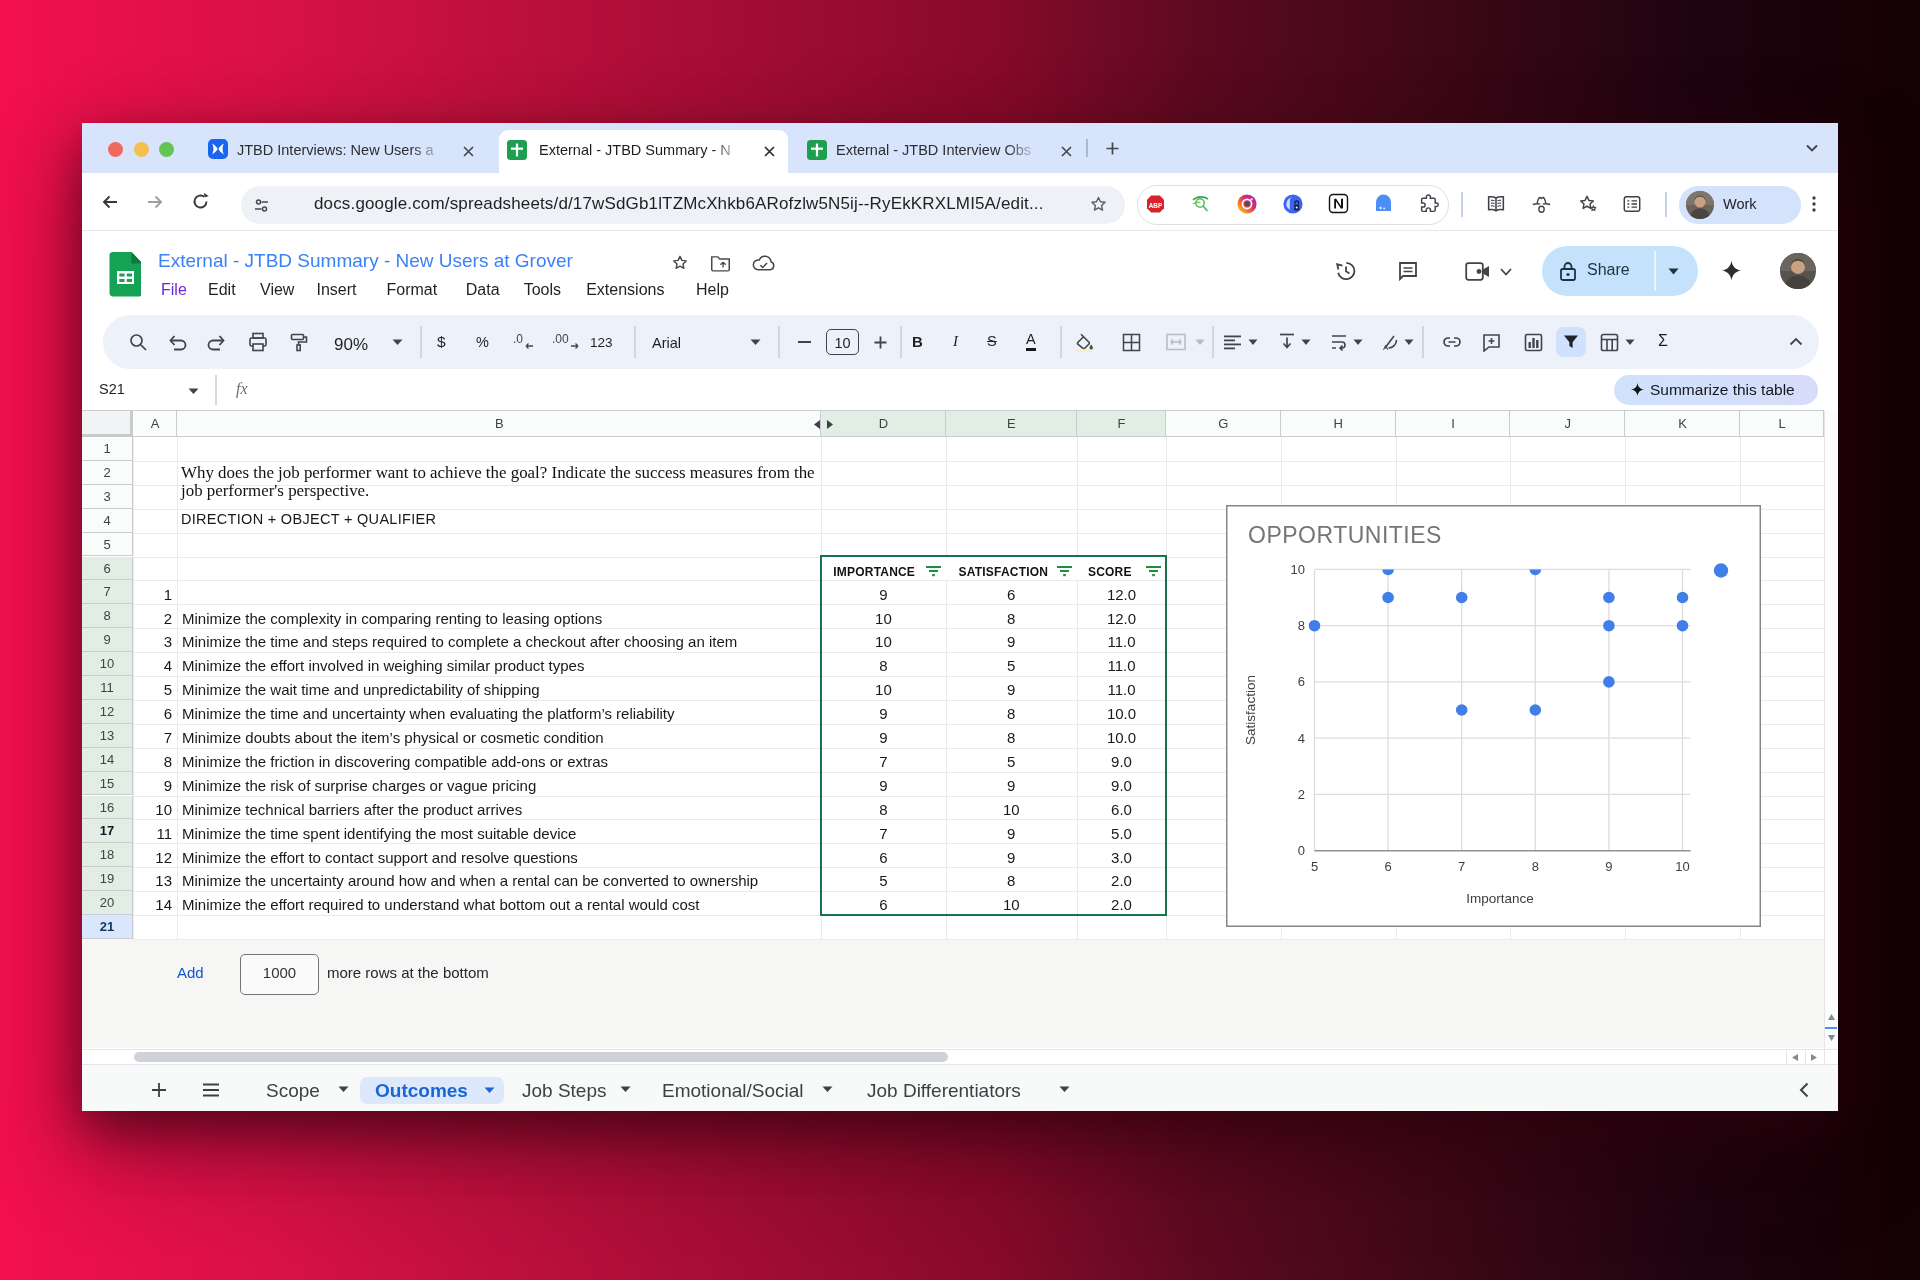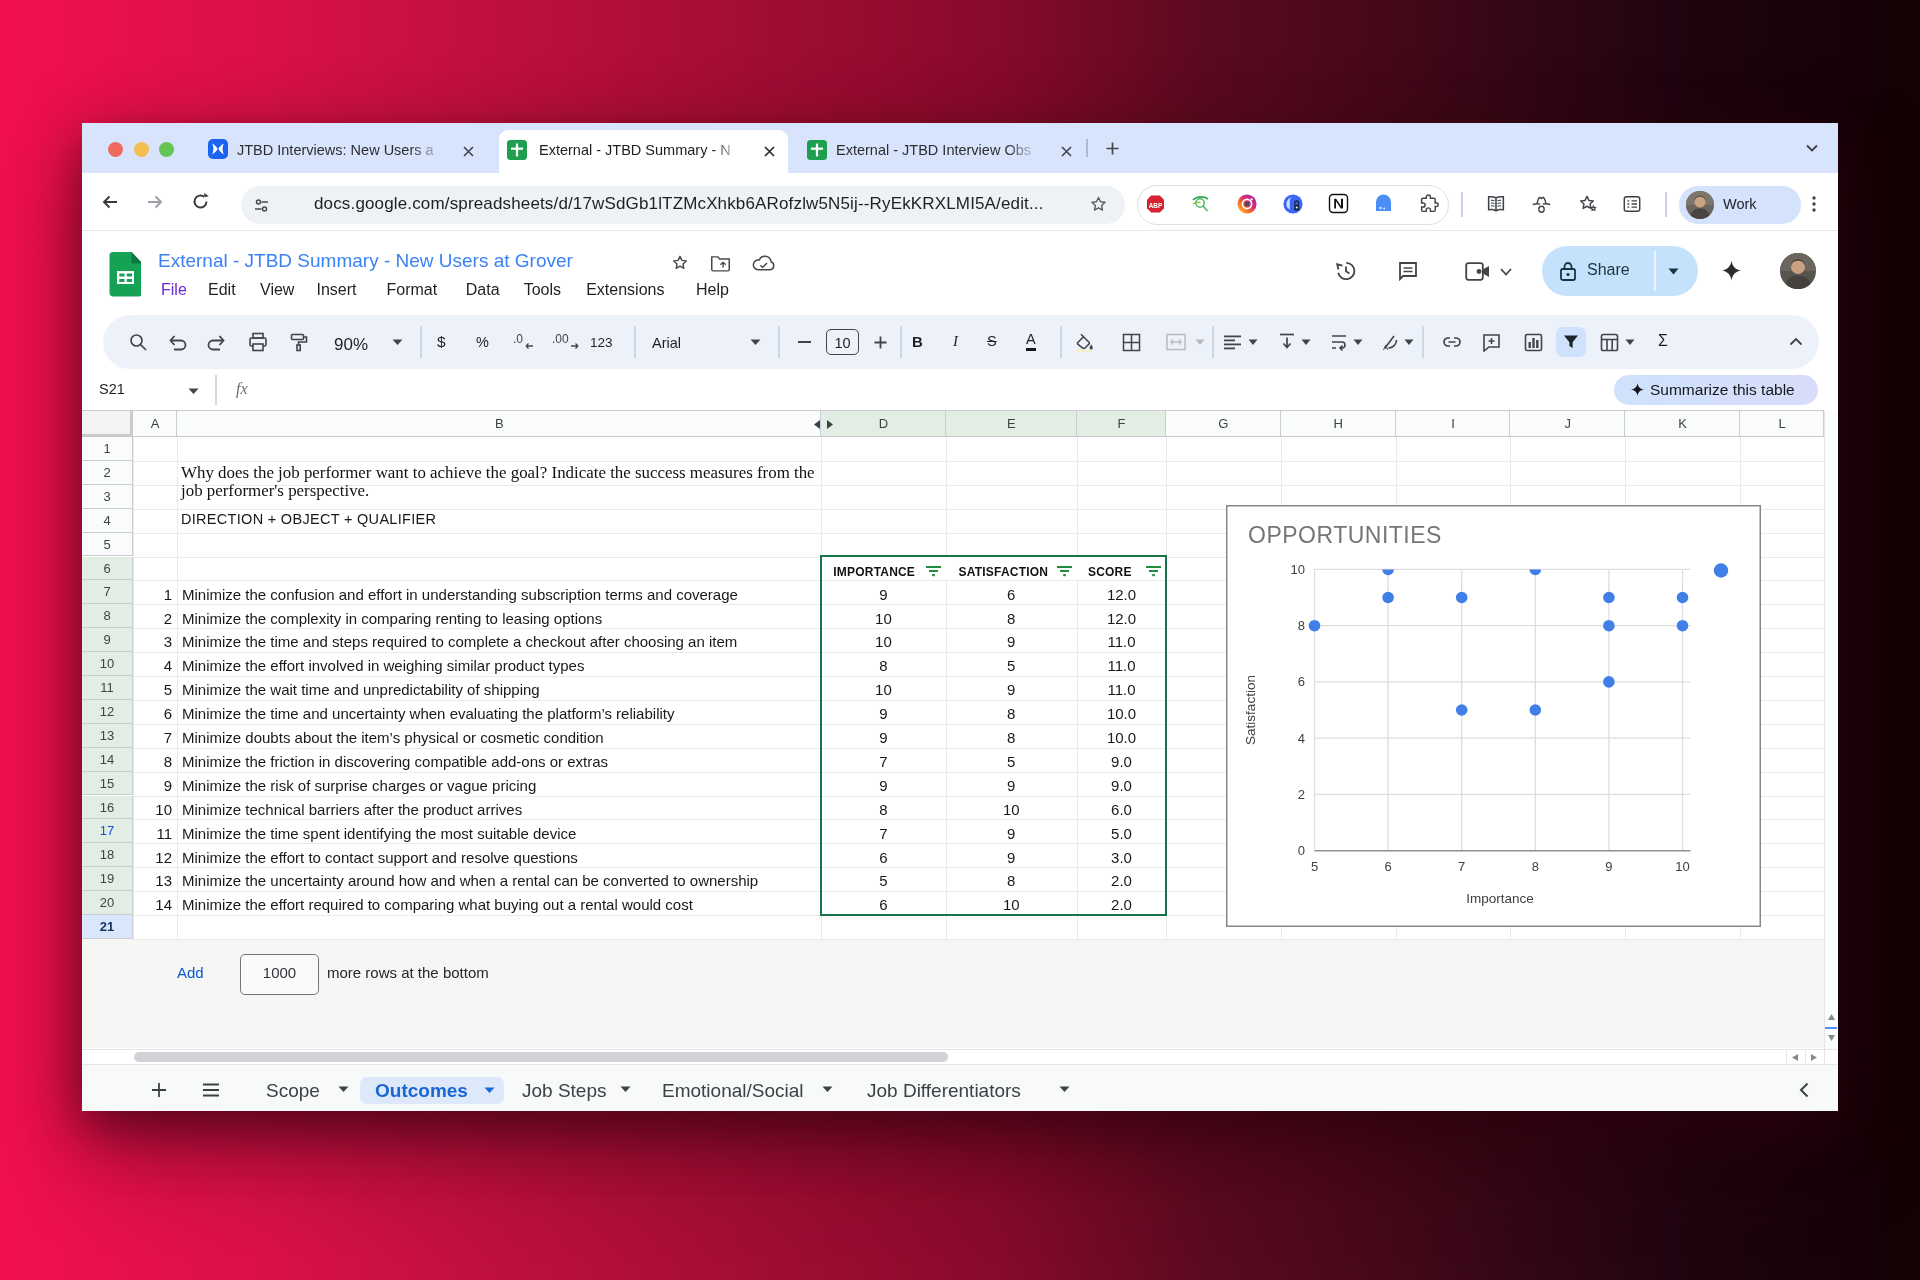--- a/index.html
+++ b/index.html
@@ -418,21 +418,21 @@
 <div class="abs" style="left:0;top:457.4px;width:51px;height:23.9px;background:#e2eee4;border-bottom:1px solid #c9ccd0;border-right:1px solid #c9ccd0;text-align:center;line-height:23.9px;font-size:13px;font-weight:normal;color:#3f4347">7</div>
 <div class="abs" style="left:0;top:481.3px;width:51px;height:23.9px;background:#e2eee4;border-bottom:1px solid #c9ccd0;border-right:1px solid #c9ccd0;text-align:center;line-height:23.9px;font-size:13px;font-weight:normal;color:#3f4347">8</div>
 <div class="abs" style="left:0;top:505.2px;width:51px;height:23.9px;background:#e2eee4;border-bottom:1px solid #c9ccd0;border-right:1px solid #c9ccd0;text-align:center;line-height:23.9px;font-size:13px;font-weight:normal;color:#3f4347">9</div>
 <div class="abs" style="left:0;top:529.1px;width:51px;height:23.9px;background:#e2eee4;border-bottom:1px solid #c9ccd0;border-right:1px solid #c9ccd0;text-align:center;line-height:23.9px;font-size:13px;font-weight:normal;color:#3f4347">10</div>
 <div class="abs" style="left:0;top:553.0px;width:51px;height:23.9px;background:#e2eee4;border-bottom:1px solid #c9ccd0;border-right:1px solid #c9ccd0;text-align:center;line-height:23.9px;font-size:13px;font-weight:normal;color:#3f4347">11</div>
 <div class="abs" style="left:0;top:576.9px;width:51px;height:23.9px;background:#e2eee4;border-bottom:1px solid #c9ccd0;border-right:1px solid #c9ccd0;text-align:center;line-height:23.9px;font-size:13px;font-weight:normal;color:#3f4347">12</div>
 <div class="abs" style="left:0;top:600.8px;width:51px;height:23.9px;background:#e2eee4;border-bottom:1px solid #c9ccd0;border-right:1px solid #c9ccd0;text-align:center;line-height:23.9px;font-size:13px;font-weight:normal;color:#3f4347">13</div>
 <div class="abs" style="left:0;top:624.7px;width:51px;height:23.9px;background:#e2eee4;border-bottom:1px solid #c9ccd0;border-right:1px solid #c9ccd0;text-align:center;line-height:23.9px;font-size:13px;font-weight:normal;color:#3f4347">14</div>
 <div class="abs" style="left:0;top:648.6px;width:51px;height:23.9px;background:#e2eee4;border-bottom:1px solid #c9ccd0;border-right:1px solid #c9ccd0;text-align:center;line-height:23.9px;font-size:13px;font-weight:normal;color:#3f4347">15</div>
 <div class="abs" style="left:0;top:672.5px;width:51px;height:23.9px;background:#e2eee4;border-bottom:1px solid #c9ccd0;border-right:1px solid #c9ccd0;text-align:center;line-height:23.9px;font-size:13px;font-weight:normal;color:#3f4347">16</div>
-<div class="abs" style="left:0;top:696.4px;width:51px;height:23.9px;background:#e2eee4;border-bottom:1px solid #c9ccd0;border-right:1px solid #c9ccd0;text-align:center;line-height:23.9px;font-size:13px;font-weight:normal;color:#1d4ed8">17</div>
+<div class="abs" style="left:0;top:696.4px;width:51px;height:23.9px;background:#e2eee4;border-bottom:1px solid #c9ccd0;border-right:1px solid #c9ccd0;text-align:center;line-height:23.9px;font-size:13px;font-weight:bold;color:#0f172a">17</div>
 <div class="abs" style="left:0;top:720.3px;width:51px;height:23.9px;background:#e2eee4;border-bottom:1px solid #c9ccd0;border-right:1px solid #c9ccd0;text-align:center;line-height:23.9px;font-size:13px;font-weight:normal;color:#3f4347">18</div>
 <div class="abs" style="left:0;top:744.2px;width:51px;height:23.9px;background:#e2eee4;border-bottom:1px solid #c9ccd0;border-right:1px solid #c9ccd0;text-align:center;line-height:23.9px;font-size:13px;font-weight:normal;color:#3f4347">19</div>
 <div class="abs" style="left:0;top:768.1px;width:51px;height:23.9px;background:#e2eee4;border-bottom:1px solid #c9ccd0;border-right:1px solid #c9ccd0;text-align:center;line-height:23.9px;font-size:13px;font-weight:normal;color:#3f4347">20</div>
 <div class="abs" style="left:0;top:792.0px;width:51px;height:23.9px;background:#d9e6fc;border-bottom:1px solid #c9ccd0;border-right:1px solid #c9ccd0;text-align:center;line-height:23.9px;font-size:13px;font-weight:bold;color:#12355f">21</div>
 <div class="abs" style="left:51px;top:314.0px;width:1px;height:501.9px;background:#e9eaec"></div>
 <div class="abs" style="left:95.4px;top:314.0px;width:1px;height:501.9px;background:#e9eaec"></div>
 <div class="abs" style="left:739.3px;top:314.0px;width:1px;height:501.9px;background:#e9eaec"></div>
 <div class="abs" style="left:863.6px;top:314.0px;width:1px;height:501.9px;background:#e9eaec"></div>
 <div class="abs" style="left:995px;top:314.0px;width:1px;height:501.9px;background:#e9eaec"></div>
 <div class="abs" style="left:1084px;top:314.0px;width:1px;height:501.9px;background:#e9eaec"></div>
@@ -459,21 +459,20 @@
 <div class="abs" style="left:51px;top:672.5px;width:1691px;height:1px;background:#e9eaec"></div>
 <div class="abs" style="left:51px;top:696.4px;width:1691px;height:1px;background:#e9eaec"></div>
 <div class="abs" style="left:51px;top:720.3px;width:1691px;height:1px;background:#e9eaec"></div>
 <div class="abs" style="left:51px;top:744.2px;width:1691px;height:1px;background:#e9eaec"></div>
 <div class="abs" style="left:51px;top:768.1px;width:1691px;height:1px;background:#e9eaec"></div>
 <div class="abs" style="left:51px;top:792.0px;width:1691px;height:1px;background:#e9eaec"></div>
 <div class="abs" style="left:51px;top:815.9px;width:1691px;height:1px;background:#e9eaec"></div>
 <div class="abs" style="left:99px;top:340.5px;font-family:'Liberation Serif',serif;font-size:16.9px;line-height:18.7px;color:#101214;white-space:nowrap">Why does the job performer want to achieve the goal? Indicate the success measures from the<br>job performer's perspective.</div>
 <div class="abs" style="left:99px;top:387.5px;font-size:14.5px;color:#17191b;letter-spacing:.3px">DIRECTION + OBJECT + QUALIFIER</div>
 <div class="abs" style="left:51px;top:459.6px;width:39px;text-align:right;line-height:23.9px;font-size:15px;color:#17191b">1</div>
-<div class="abs" style="left:100px;top:459.6px;line-height:23.9px;font-size:15px;color:#17191b;white-space:nowrap">Minimize the confusion and effort in understanding subscription terms and coverage</div>
 <div class="abs" style="left:739.3px;top:459.6px;width:124.3px;text-align:center;line-height:23.9px;font-size:15px;color:#17191b">9</div>
 <div class="abs" style="left:863.6px;top:459.6px;width:131.4px;text-align:center;line-height:23.9px;font-size:15px;color:#17191b">6</div>
 <div class="abs" style="left:995px;top:459.6px;width:89px;text-align:center;line-height:23.9px;font-size:15px;color:#17191b">12.0</div>
 <div class="abs" style="left:51px;top:483.5px;width:39px;text-align:right;line-height:23.9px;font-size:15px;color:#17191b">2</div>
 <div class="abs" style="left:100px;top:483.5px;line-height:23.9px;font-size:15px;color:#17191b;white-space:nowrap">Minimize the complexity in comparing renting to leasing options</div>
 <div class="abs" style="left:739.3px;top:483.5px;width:124.3px;text-align:center;line-height:23.9px;font-size:15px;color:#17191b">10</div>
 <div class="abs" style="left:863.6px;top:483.5px;width:131.4px;text-align:center;line-height:23.9px;font-size:15px;color:#17191b">8</div>
 <div class="abs" style="left:995px;top:483.5px;width:89px;text-align:center;line-height:23.9px;font-size:15px;color:#17191b">12.0</div>
 <div class="abs" style="left:51px;top:507.4px;width:39px;text-align:right;line-height:23.9px;font-size:15px;color:#17191b">3</div>
 <div class="abs" style="left:100px;top:507.4px;line-height:23.9px;font-size:15px;color:#17191b;white-space:nowrap">Minimize the time and steps required to complete a checkout after choosing an item</div>
@@ -524,21 +523,21 @@
 <div class="abs" style="left:100px;top:722.5px;line-height:23.9px;font-size:15px;color:#17191b;white-space:nowrap">Minimize the effort to contact support and resolve questions</div>
 <div class="abs" style="left:739.3px;top:722.5px;width:124.3px;text-align:center;line-height:23.9px;font-size:15px;color:#17191b">6</div>
 <div class="abs" style="left:863.6px;top:722.5px;width:131.4px;text-align:center;line-height:23.9px;font-size:15px;color:#17191b">9</div>
 <div class="abs" style="left:995px;top:722.5px;width:89px;text-align:center;line-height:23.9px;font-size:15px;color:#17191b">3.0</div>
 <div class="abs" style="left:51px;top:746.4px;width:39px;text-align:right;line-height:23.9px;font-size:15px;color:#17191b">13</div>
 <div class="abs" style="left:100px;top:746.4px;line-height:23.9px;font-size:15px;color:#17191b;white-space:nowrap">Minimize the uncertainty around how and when a rental can be converted to ownership</div>
 <div class="abs" style="left:739.3px;top:746.4px;width:124.3px;text-align:center;line-height:23.9px;font-size:15px;color:#17191b">5</div>
 <div class="abs" style="left:863.6px;top:746.4px;width:131.4px;text-align:center;line-height:23.9px;font-size:15px;color:#17191b">8</div>
 <div class="abs" style="left:995px;top:746.4px;width:89px;text-align:center;line-height:23.9px;font-size:15px;color:#17191b">2.0</div>
 <div class="abs" style="left:51px;top:770.3px;width:39px;text-align:right;line-height:23.9px;font-size:15px;color:#17191b">14</div>
-<div class="abs" style="left:100px;top:770.3px;line-height:23.9px;font-size:15px;color:#17191b;white-space:nowrap">Minimize the effort required to comparing what buying out a rental would cost</div>
+<div class="abs" style="left:100px;top:770.3px;line-height:23.9px;font-size:15px;color:#17191b;white-space:nowrap">Minimize the effort required to understand what bottom out a rental would cost</div>
 <div class="abs" style="left:739.3px;top:770.3px;width:124.3px;text-align:center;line-height:23.9px;font-size:15px;color:#17191b">6</div>
 <div class="abs" style="left:863.6px;top:770.3px;width:131.4px;text-align:center;line-height:23.9px;font-size:15px;color:#17191b">10</div>
 <div class="abs" style="left:995px;top:770.3px;width:89px;text-align:center;line-height:23.9px;font-size:15px;color:#17191b">2.0</div>
 <div class="abs" style="left:739.3px;top:433.5px;width:124.3px;height:23.9px;background:#fff"></div>
 <div class="abs" style="left:863.6px;top:433.5px;width:131.4px;height:23.9px;background:#fff"></div>
 <div class="abs" style="left:995px;top:433.5px;width:89px;height:23.9px;background:#fff"></div>
 <div class="abs" style="left:751.3px;top:437.5px;line-height:23.9px;font-size:12px;font-weight:bold;letter-spacing:.2px;color:#101214">IMPORTANCE</div>
 <div class="abs" style="left:876.6px;top:437.5px;line-height:23.9px;font-size:12px;font-weight:bold;letter-spacing:.2px;color:#101214">SATISFACTION</div>
 <div class="abs" style="left:1006px;top:437.5px;line-height:23.9px;font-size:12px;font-weight:bold;letter-spacing:.2px;color:#101214">SCORE</div>
 <svg class="abs" style="left:843.6px;top:442.5px" width="15" height="11" viewBox="0 0 15 11">

